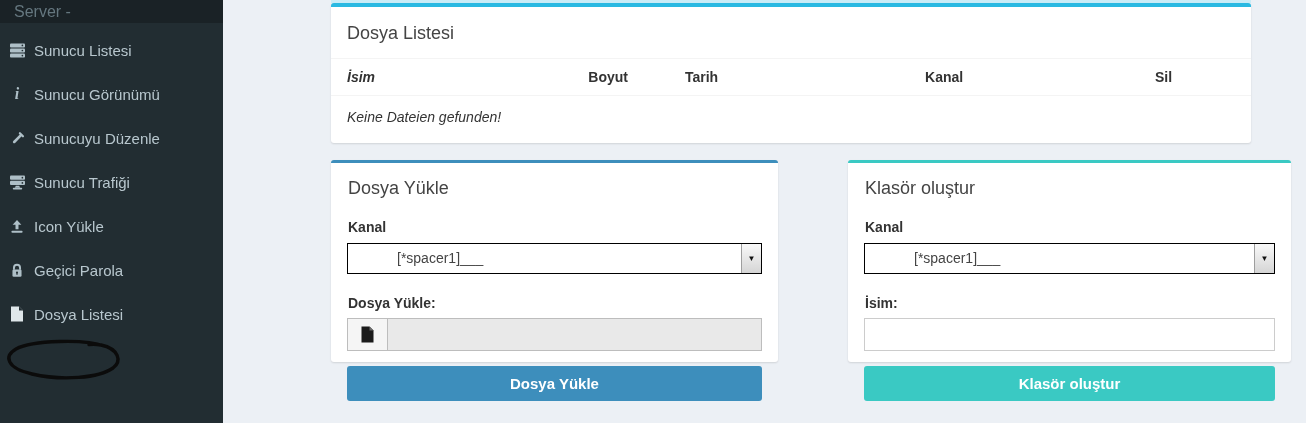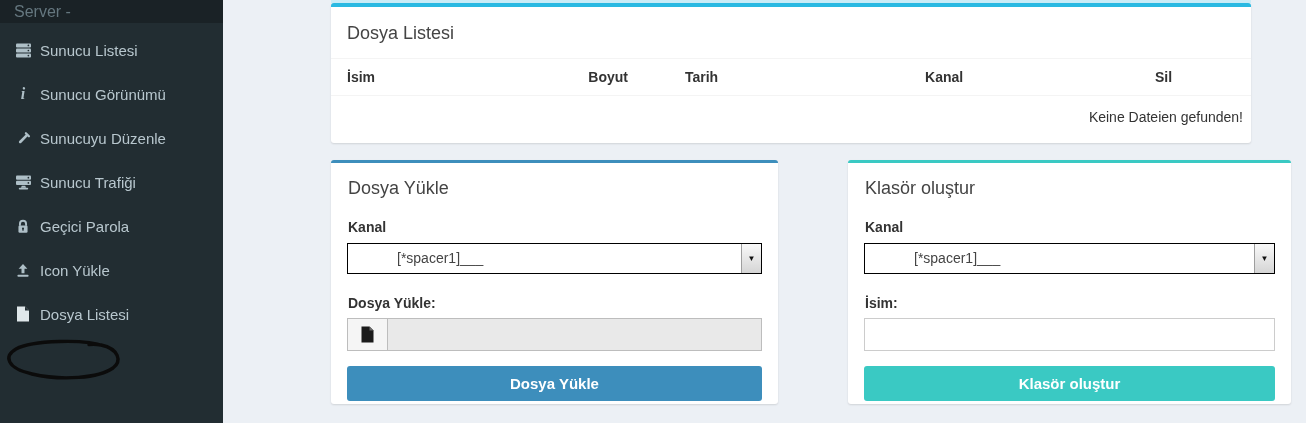--- a/index.html
+++ b/index.html
@@ -10,21 +10,21 @@
   }
 
   
   .sidebar { position:absolute; left:0; top:0; width:223px; height:423px; background:#222d32; }
   .sidebar-header {
     height:23px; background:#1a2226; color:#65777f; font-size:16px;
     line-height:23px; padding-left:14px;
   }
   .menu { padding-top:5px; }
   .menu-item {
-    display:flex; align-items:center; height:44px; padding-left:13px;
+    display:flex; align-items:center; height:44px; padding-left:7px;
     color:#b8c7ce; font-size:15px; cursor:pointer;
   }
   .menu-icon {
     width:20px; min-width:20px; margin-right:7px; display:flex;
     align-items:center; justify-content:center; color:#aebfc7;
   }
   .menu-icon svg { display:block; }
   .info-i {
     font-family:"Liberation Serif", serif; font-style:italic; font-weight:bold;
     font-size:16px; color:#aebfc7;
@@ -42,24 +42,24 @@
   #panel-files { left:331px; top:3px; width:920px; height:140px; }
   .files-header {
     padding:15px 16px 14px; font-size:18px; color:#444;
     border-bottom:1px solid #f4f4f4; line-height:22px;
   }
   .files-table { width:100%; border-collapse:collapse; font-size:14px; table-layout:fixed; }
   .files-table th {
     text-align:left; font-weight:bold; color:#333; padding:10px 8px;
     border-bottom:1px solid #f4f4f4;
   }
-  .files-table th:first-child, .files-table td:first-child { padding-left:16px; }
-  .files-table td { padding:13px 8px; color:#333;text-align:right; }
-
-  .form-panel { border-top:3px solid var(--accent, #3a8ebc); height:244px; }
+  .files-table th:first-child, .files-table td:first-child { padding-left:16px;font-style:italic; }
+  .files-table td { padding:13px 8px; color:#333; }
+
+  .form-panel { border-top:3px solid var(--accent, #3a8ebc); height:202px; }
   #panel-upload { left:331px; top:160px; width:447px; }
   #panel-folder { left:848px; top:160px; width:443px; }
   .form-title { padding:14px 17px 0; font-size:18px; color:#444; line-height:22px; }
   .form-label { margin:20px 17px 0; font-size:14px; font-weight:bold; color:#333; line-height:17px; }
   .form-label.tight { margin-top:21px; }
 
   .select-ctl {
     margin:7px 16px 0; height:31px; border:1px solid #000000; background:#fff;
     display:flex; align-items:stretch; cursor:pointer;padding-left:36px;
   }
@@ -141,38 +141,38 @@
           <circle cx="13.2" cy="8.4" r="0.9" fill="#222d32"></circle>
           <path d="M6.2 11.4 h3.6 l1 2.2 h-5.6 z"></path>
           <rect x="3" y="13.6" width="10" height="1.8" rx="0.9"></rect>
         </svg>
       </span>
       <span>Sunucu Trafiği</span>
     </div>
 
     <div class="menu-item">
       <span class="menu-icon">
+        <svg width="14" height="15" viewBox="0 0 16 16" fill="currentColor">
+          <path d="M8 0.5 L13 6 H9.7 V11.2 H6.3 V6 H3 Z"></path>
+          <rect x="1.6" y="12.8" width="12.8" height="2.2" rx="1.1"></rect>
+        </svg>
+      </span>
+      <span>Icon Yükle</span>
+    </div>
+
+    <div class="menu-item">
+      <span class="menu-icon">
         <svg width="14" height="15" viewBox="0 0 16 16">
           <path d="M4.5 7 V5 a3.5 3.5 0 0 1 7 0 V7" fill="none" stroke="currentColor" stroke-width="2.2"></path>
           <rect x="2.8" y="6.8" width="10.4" height="8.4" rx="1.4" fill="currentColor"></rect>
           <circle cx="8" cy="10.4" r="1.2" fill="#222d32"></circle>
           <rect x="7.4" y="10.8" width="1.2" height="2.2" fill="#222d32"></rect>
         </svg>
       </span>
       <span>Geçici Parola</span>
-    </div>
-
-    <div class="menu-item">
-      <span class="menu-icon">
-        <svg width="14" height="15" viewBox="0 0 16 16" fill="currentColor">
-          <path d="M8 0.5 L13 6 H9.7 V11.2 H6.3 V6 H3 Z"></path>
-          <rect x="1.6" y="12.8" width="12.8" height="2.2" rx="1.1"></rect>
-        </svg>
-      </span>
-      <span>Icon Yükle</span>
     </div>
 
 
     <div class="menu-item">
       <span class="menu-icon">
         <svg width="14" height="16" viewBox="0 0 14 16">
           <path d="M1 0.5 H9 L13 4.5 V15.5 H1 Z" fill="#dfe7ea"></path>
           <path d="M9 0.5 L13 4.5 H9 Z" fill="#222d32"></path>
         </svg>
       </span>

